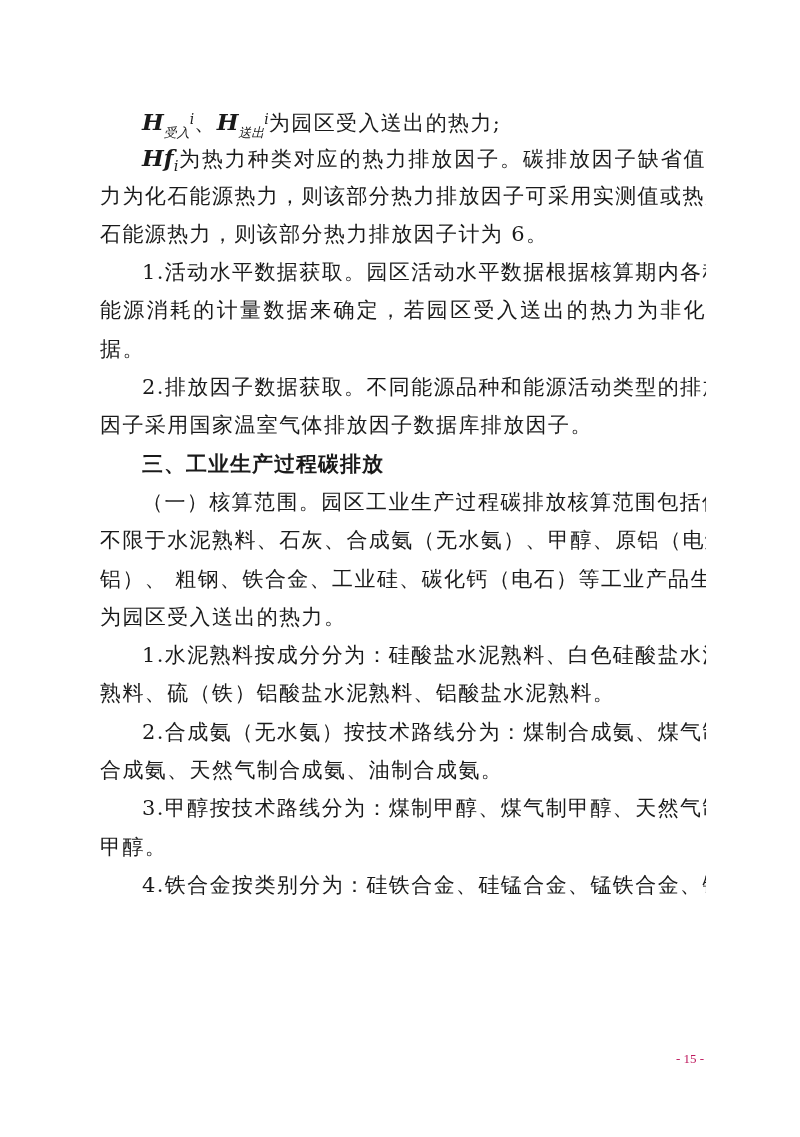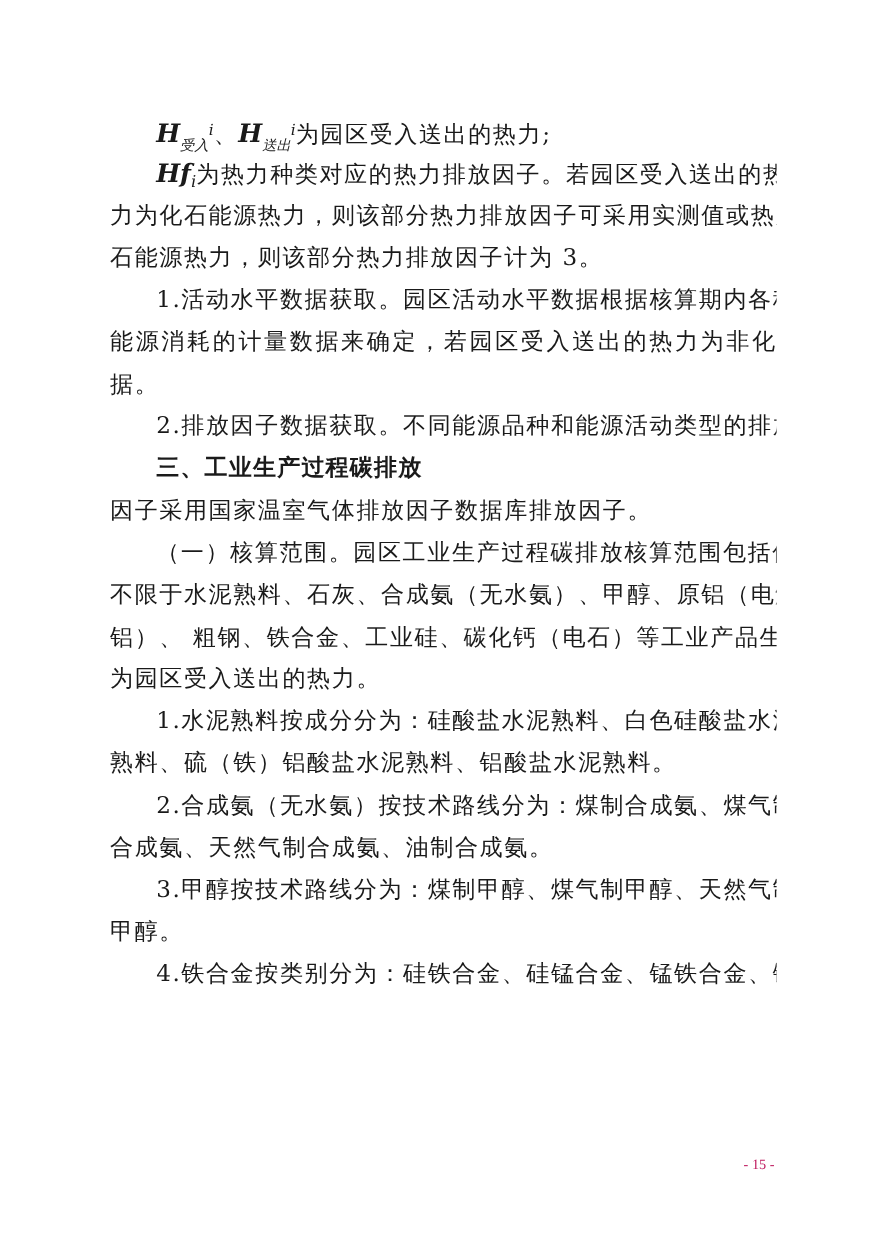--- a/index.html
+++ b/index.html
@@ -26,34 +26,34 @@
   }
 </style>
 </head>
 <body>
 
 <div class="page">
   <div class="line indent last">
     <span class="var">H</span><span class="sub">受入</span><span class="sup">i</span><span>、</span><span class="var">H</span><span class="sub">送出</span><span class="sup">i</span><span>为园区受入送出的热力;</span>
   </div>
   <div class="line indent">
-    <span class="var">Hf</span><span class="subi">i</span><span>为热力种类对应的热力排放因子。若园区受入送出的热</span>
+    <span class="var">Hf</span><span class="subi">i</span><span>为热力种类对应的热力排放因子。碳排放因子缺省值</span>
   </div>
   <div class="line">力为化石能源热力，则该部分热力排放因子可采用实测值或热力</div>
-  <div class="line last">石能源热力，则该部分热力排放因子计为 3。</div>
+  <div class="line last">石能源热力，则该部分热力排放因子计为 6。</div>
 
 
   <div class="line indent">1.活动水平数据获取。园区活动水平数据根据核算期内各种</div>
   <div class="line">能源消耗的计量数据来确定，若园区受入送出的热力为非化</div>
   <div class="line last">据。</div>
 
   <div class="line indent">2.排放因子数据获取。不同能源品种和能源活动类型的排放</div>
+  <div class="line last">因子采用国家温室气体排放因子数据库排放因子。</div>
+
   <div class="line indent last heading">三、工业生产过程碳排放</div>
-
-  <div class="line last">因子采用国家温室气体排放因子数据库排放因子。</div>
 
   <div class="line indent">（一）核算范围。园区工业生产过程碳排放核算范围包括但</div>
   <div class="line">不限于水泥熟料、石灰、合成氨（无水氨）、甲醇、原铝（电解</div>
   <div class="line">铝）、 粗钢、铁合金、工业硅、碳化钙（电石）等工业产品生</div>
   <div class="line last">为园区受入送出的热力。</div>
 
   <div class="line indent">1.水泥熟料按成分分为：硅酸盐水泥熟料、白色硅酸盐水泥</div>
   <div class="line last">熟料、硫（铁）铝酸盐水泥熟料、铝酸盐水泥熟料。</div>
 
   <div class="line indent">2.合成氨（无水氨）按技术路线分为：煤制合成氨、煤气制</div>

